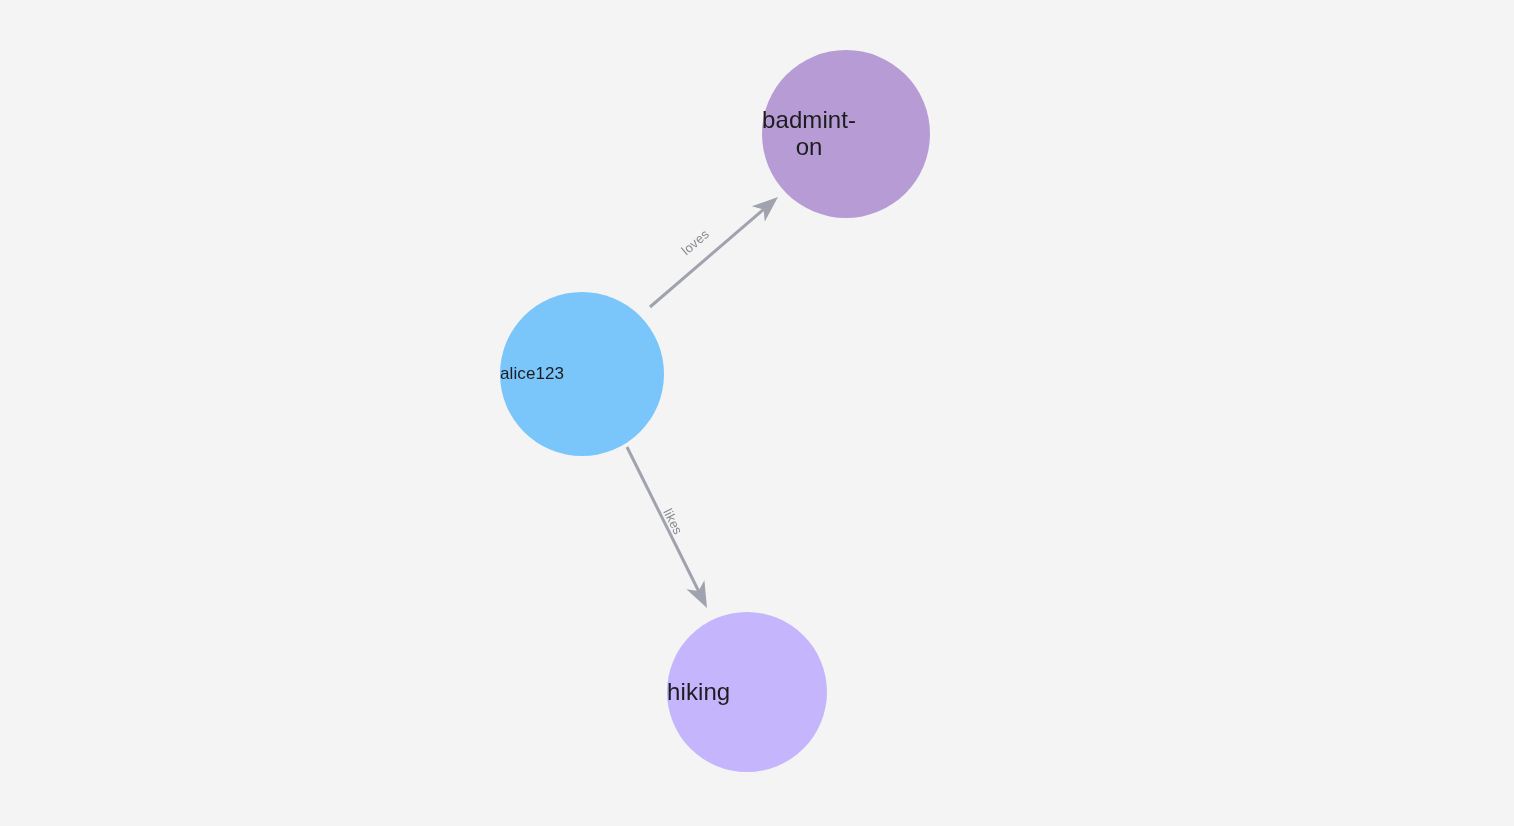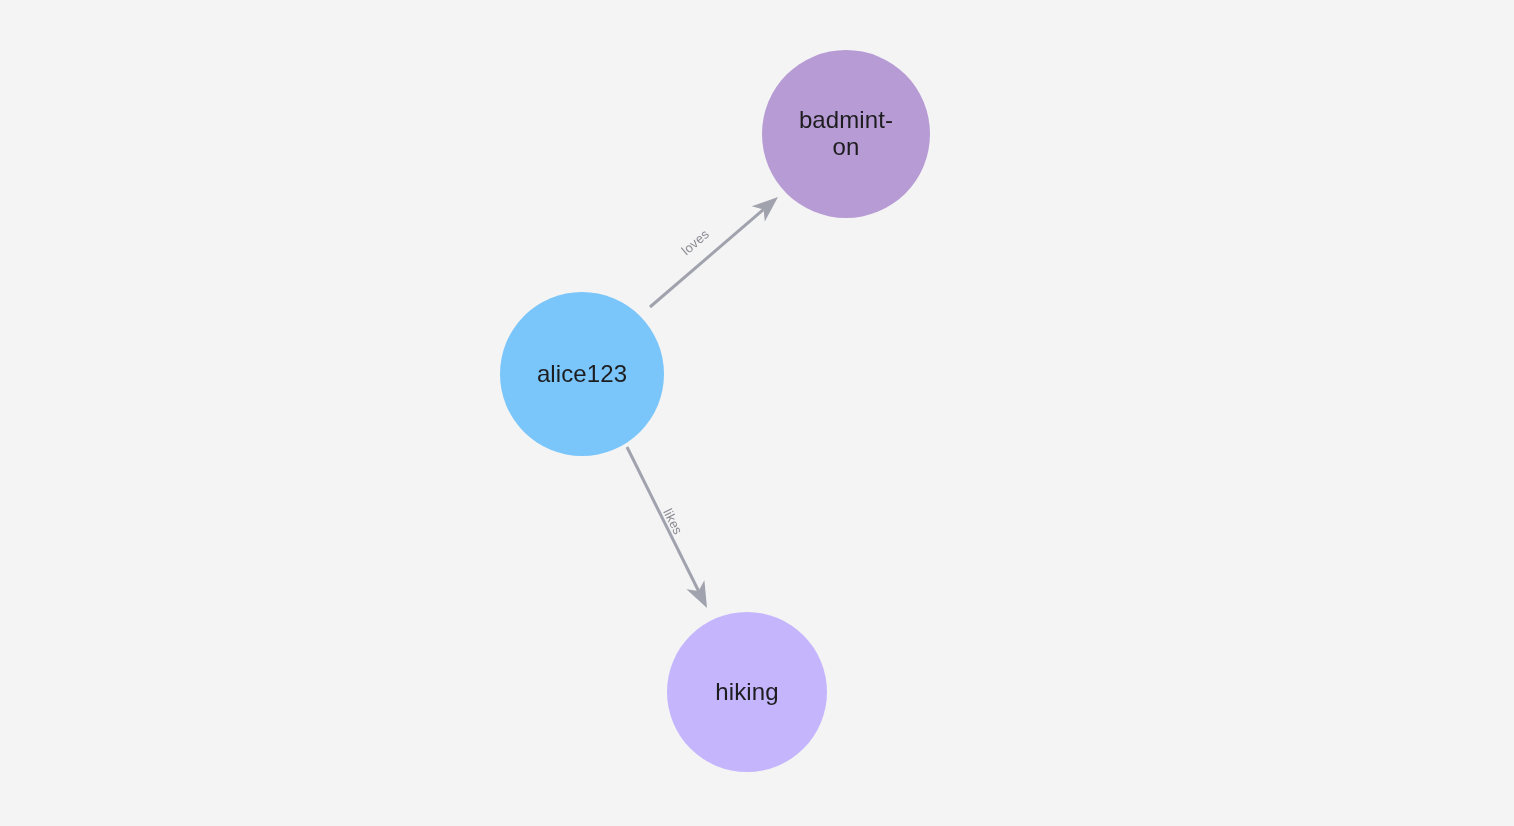--- a/index.html
+++ b/index.html
@@ -23,21 +23,21 @@
     left: 0;
     top: 0;
     width: 1514px;
     height: 826px;
   }
   .graph-node {
     position: absolute;
     border-radius: 50%;
     display: flex;
     align-items: center;
-    justify-content: center;
+    justify-content: flex-start;
     text-align: center;
     box-sizing: border-box;
     cursor: pointer;
   }
   .node-label {
     color: #1d1d1f;
     line-height: 1.12;
     letter-spacing: 0.1px;
     white-space: pre-line;
     pointer-events: none;
@@ -61,21 +61,21 @@
         <text class="edge-label" x="696" y="243" text-anchor="middle" dominant-baseline="middle" fill="#8a8a92" transform="rotate(-40.6 696 243)">loves</text>
       </g>
       <g>
         <line x1="627" y1="447" x2="698.5452417662998" y2="590.9847990546782" stroke="#a0a2ad" stroke-width="3" stroke-linecap="butt"></line>
         <polygon points="707.00,608.00 686.47,589.17 698.55,590.98 704.39,580.27" fill="#a0a2ad"></polygon>
         <text class="edge-label" x="672" y="522" text-anchor="middle" dominant-baseline="middle" fill="#8a8a92" transform="rotate(63.6 672 522)">likes</text>
       </g>
     </svg>
 
   <div class="graph-node" style="left: 500px; top: 292px; width: 164px; height: 164px; background: rgb(122, 197, 250);">
-    <span class="node-label" style="font-size: 24px; color: rgb(29, 29, 31);">alice123</span>
+    <span class="node-label" style="font-size: 17px; color: rgb(29, 29, 31);">alice123</span>
   </div>
 
   <div class="graph-node" style="left: 762px; top: 50px; width: 168px; height: 168px; background: rgb(183, 155, 212);">
     <span class="node-label" style="font-size: 24px; color: rgb(29, 29, 31);">badmint-
 on</span>
   </div>
 
   <div class="graph-node" style="left: 667px; top: 612px; width: 160px; height: 160px; background: #c4b5fd;">
     <span class="node-label" style="font-size: 24px; color: rgb(29, 29, 31);">hiking</span>
   </div>

